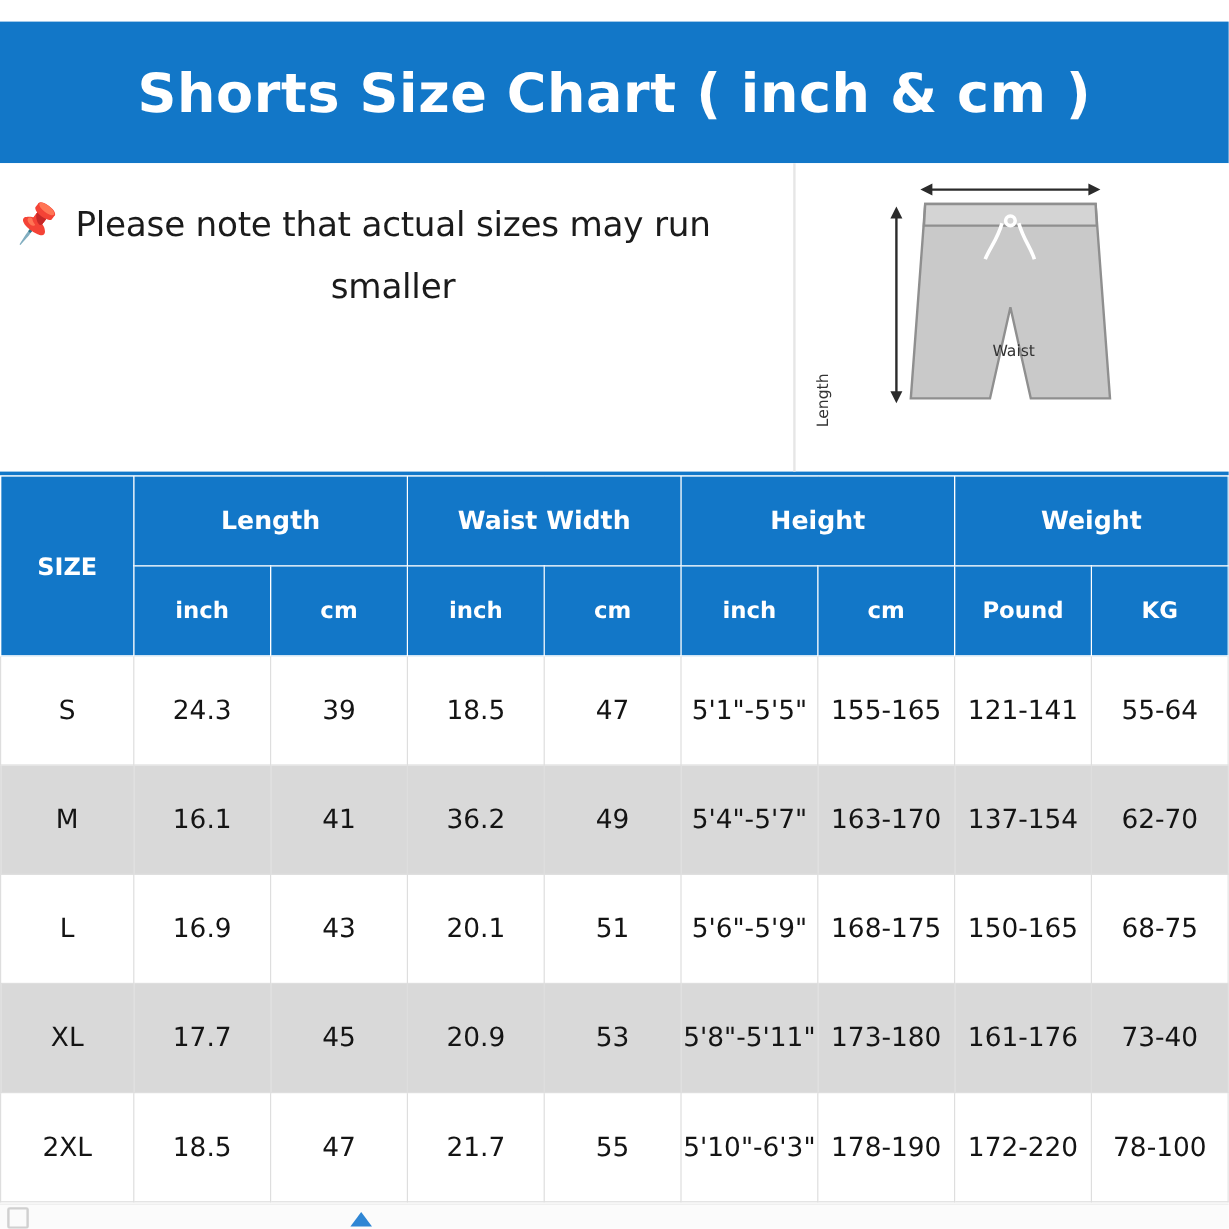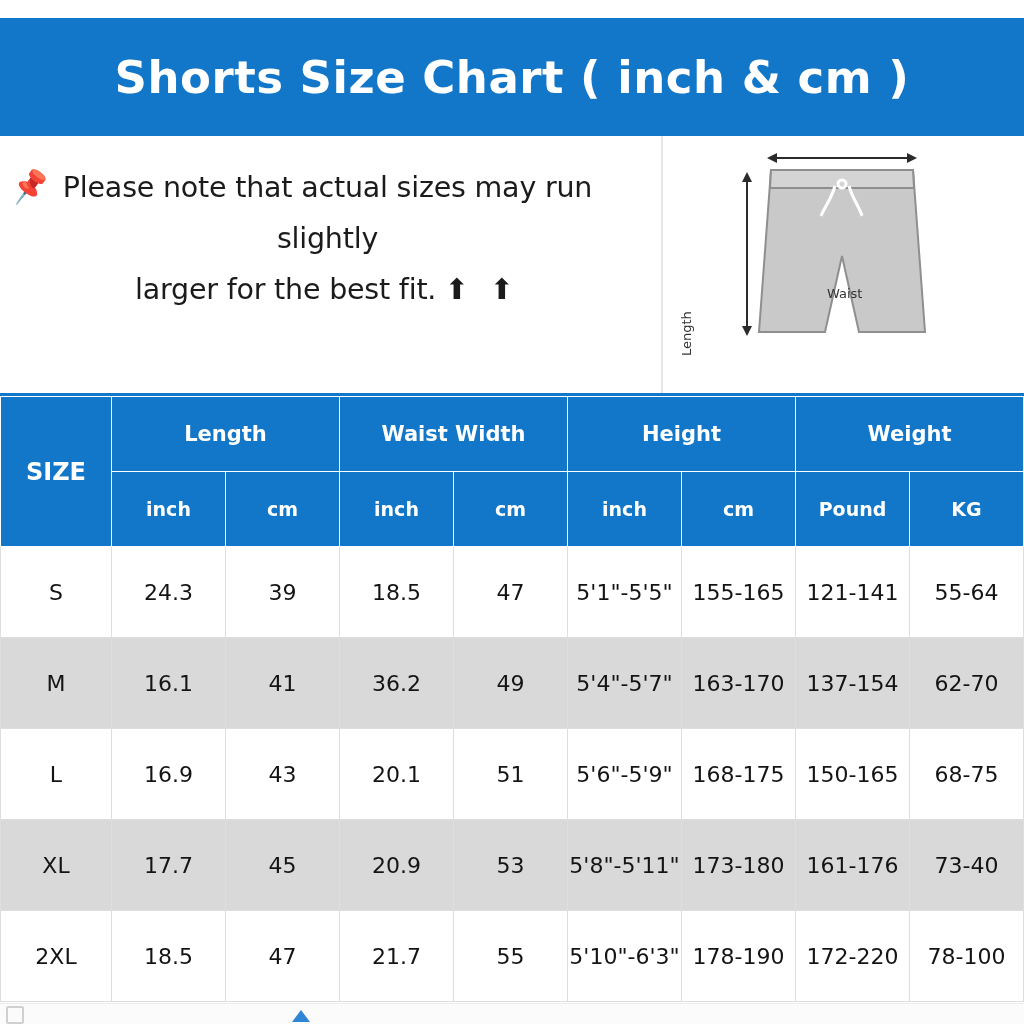--- a/index.html
+++ b/index.html
@@ -166,21 +166,21 @@
     text-align: center;
     font-family: "DejaVu Sans", sans-serif;
   }
   thead th {
     background: #1277c8;
     color: #ffffff;
     font-weight: bold;
   }
   .th-group { height: 72px; font-size: 21px; }
   .th-unit  { height: 72px; font-size: 19px; }
-  .th-size  { font-size: 24px; }
+  .th-size  { font-size: 20px; }
 
   tbody td {
     height: 88px;
     font-size: 22px;
     color: #141414;
     border: 1px solid #dedede;
   }
   tbody tr.odd td  { background: #ffffff; }
   tbody tr.even td { background: #d9d9d9; }
   tbody td.size-cell { font-size: 22px; }
@@ -204,25 +204,21 @@
   <div class="card">
 
     <div class="banner">
       <h1>Shorts Size Chart ( inch &amp; cm )</h1>
     </div>
 
     <div class="note-row">
       <div class="note-left">
         <span class="pin-icon">📌</span>
         <div class="note-text">
-          <div>Please note that actual sizes may run slightly</div>
-          <div>
-            <span>larger for the best fit.</span>
-            <span class="arrows">⬆ ⬆</span>
-          </div>
+          <div>Please note that actual sizes may run smaller</div>
         </div>
       </div>
 
       <div class="note-right">
         <svg width="360" height="254" viewBox="0 0 360 254">
 
           <line x1="108" y1="22" x2="250" y2="22" stroke="#2b2b2b" stroke-width="2"></line>
           <polygon points="104,22 114,17 114,27" fill="#2b2b2b"></polygon>
           <polygon points="254,22 244,17 244,27" fill="#2b2b2b"></polygon>
 

